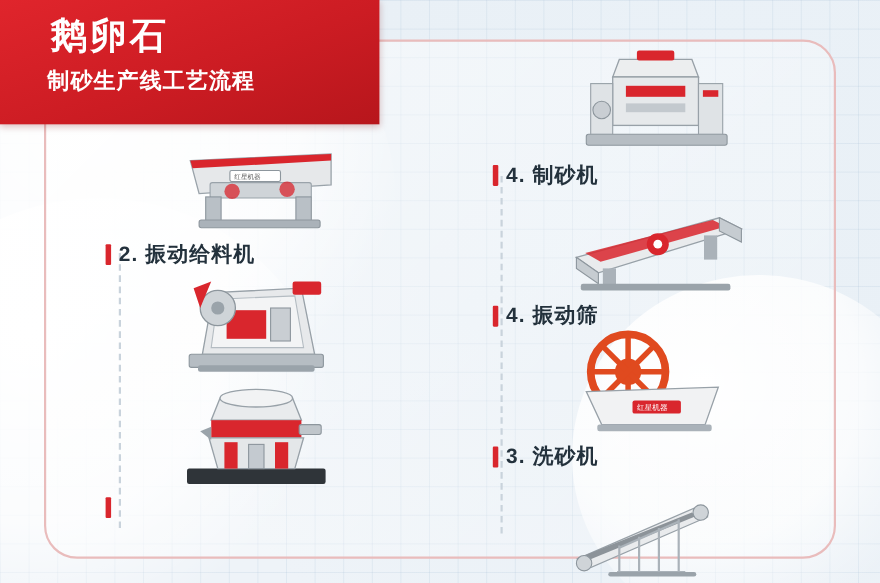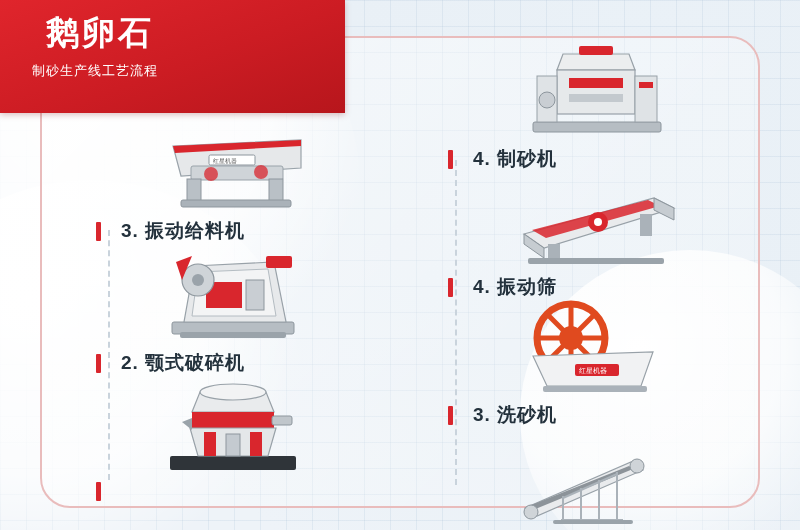--- a/index.html
+++ b/index.html
@@ -41,43 +41,43 @@
     position:absolute;left:0;top:0;width:345px;height:113px;
     background:linear-gradient(160deg,#e0252c 0%,#cc1c23 55%,#b7161c 100%);
     color:#fff;
     box-shadow:0 2px 6px rgba(120,10,14,.25);
   }
   .banner .t1{
     position:absolute;left:46px;top:16px;
     font-size:33px;font-weight:bold;letter-spacing:3px;line-height:1;
   }
   .banner .t2{
-    position:absolute;left:32px;top:64px;
-    font-size:13px;font-weight:normal;letter-spacing:1px;line-height:1;
+    position:absolute;left:43px;top:64px;
+    font-size:20px;font-weight:bold;letter-spacing:1px;line-height:1;
   }
 
   
   .col{position:absolute;}
   .col-left{left:96px;top:118px;width:270px;}
   .col-right{left:448px;top:46px;width:290px;}
 
   
   .dashes{
     position:absolute;width:0;border-left:2px dashed #c9d3dc;
   }
   .dash-left{left:108px;top:230px;height:250px;}
   .dash-right{left:455px;top:160px;height:325px;}
 
   .step{position:relative;margin:0;}
   .step .pic{
     position:relative;height:96px;
     display:flex;align-items:flex-end;justify-content:center;
   }
   .label{
-    display:flex;align-items:center;gap:20px;
+    display:flex;align-items:center;gap:7px;
     margin-top:4px;
   }
   .tick{
     display:inline-block;width:5px;height:19px;background:#d9262d;border-radius:1px;
     flex:0 0 auto;
   }
   .label .txt{
     font-size:19px;color:#23313c;font-weight:bold;letter-spacing:1px;
     white-space:nowrap;
   }
@@ -115,44 +115,40 @@
             <rect x="36" y="57" width="14" height="22" fill="#b9c0c6" stroke="#8d969d" stroke-width="1"></rect>
             <rect x="118" y="57" width="14" height="22" fill="#b9c0c6" stroke="#8d969d" stroke-width="1"></rect>
             <rect x="30" y="78" width="110" height="7" rx="2" fill="#aab2b9" stroke="#8d969d" stroke-width="1"></rect>
             <circle cx="60" cy="52" r="7" fill="#d9262d" opacity=".75"></circle>
             <circle cx="110" cy="50" r="7" fill="#d9262d" opacity=".75"></circle>
           </g>
         </svg>
       </div>
       <div class="label">
         <span class="tick"></span>
-        <span class="txt">3. 振动给料机</span>
+        <span class="txt">2. 振动给料机</span>
       </div>
     </div>
 
     <div class="step" style="margin-top:6px">
       <div class="pic">
         <svg width="170" height="110" viewBox="0 0 170 110">
           <g>
             <rect x="26" y="86" width="122" height="12" rx="2" fill="#b6bdc3" stroke="#8d969d" stroke-width="1"></rect>
             <path d="M48 30 L128 26 L140 86 L38 86 Z" fill="#e7e9eb" stroke="#98a1a8" stroke-width="1.2"></path>
             <path d="M52 36 L122 33 L130 80 L46 80 Z" fill="#f3f4f5" stroke="#b4bcc2" stroke-width="1"></path>
             <rect x="60" y="46" width="36" height="26" fill="#d9262d"></rect>
             <rect x="100" y="44" width="18" height="30" fill="#c9ced3" stroke="#8d969d" stroke-width="1"></rect>
             <circle cx="52" cy="44" r="16" fill="#cfd4d8" stroke="#8d969d" stroke-width="1.2"></circle>
             <circle cx="52" cy="44" r="6" fill="#9aa3aa"></circle>
             <path d="M36 44 L30 26 L46 20 Z" fill="#d9262d"></path>
             <rect x="120" y="20" width="26" height="12" rx="2" fill="#d9262d"></rect>
             <rect x="34" y="96" width="106" height="6" rx="2" fill="#9aa3aa"></rect>
           </g>
         </svg>
-      </div>
-      <div class="label">
-        <span class="tick"></span>
-        <span class="txt">2. 颚式破碎机</span>
       </div>
     </div>
 
     <div class="step" style="margin-top:6px">
       <div class="pic">
         <svg width="170" height="110" viewBox="0 0 170 110">
           <g>
             <rect x="24" y="88" width="126" height="14" rx="2" fill="#2f3439"></rect>
             <path d="M54 24 L120 24 L128 44 L46 44 Z" fill="#e9ebed" stroke="#98a1a8" stroke-width="1.2"></path>
             <ellipse cx="87" cy="24" rx="33" ry="8" fill="#f2f3f4" stroke="#98a1a8" stroke-width="1.2"></ellipse>

